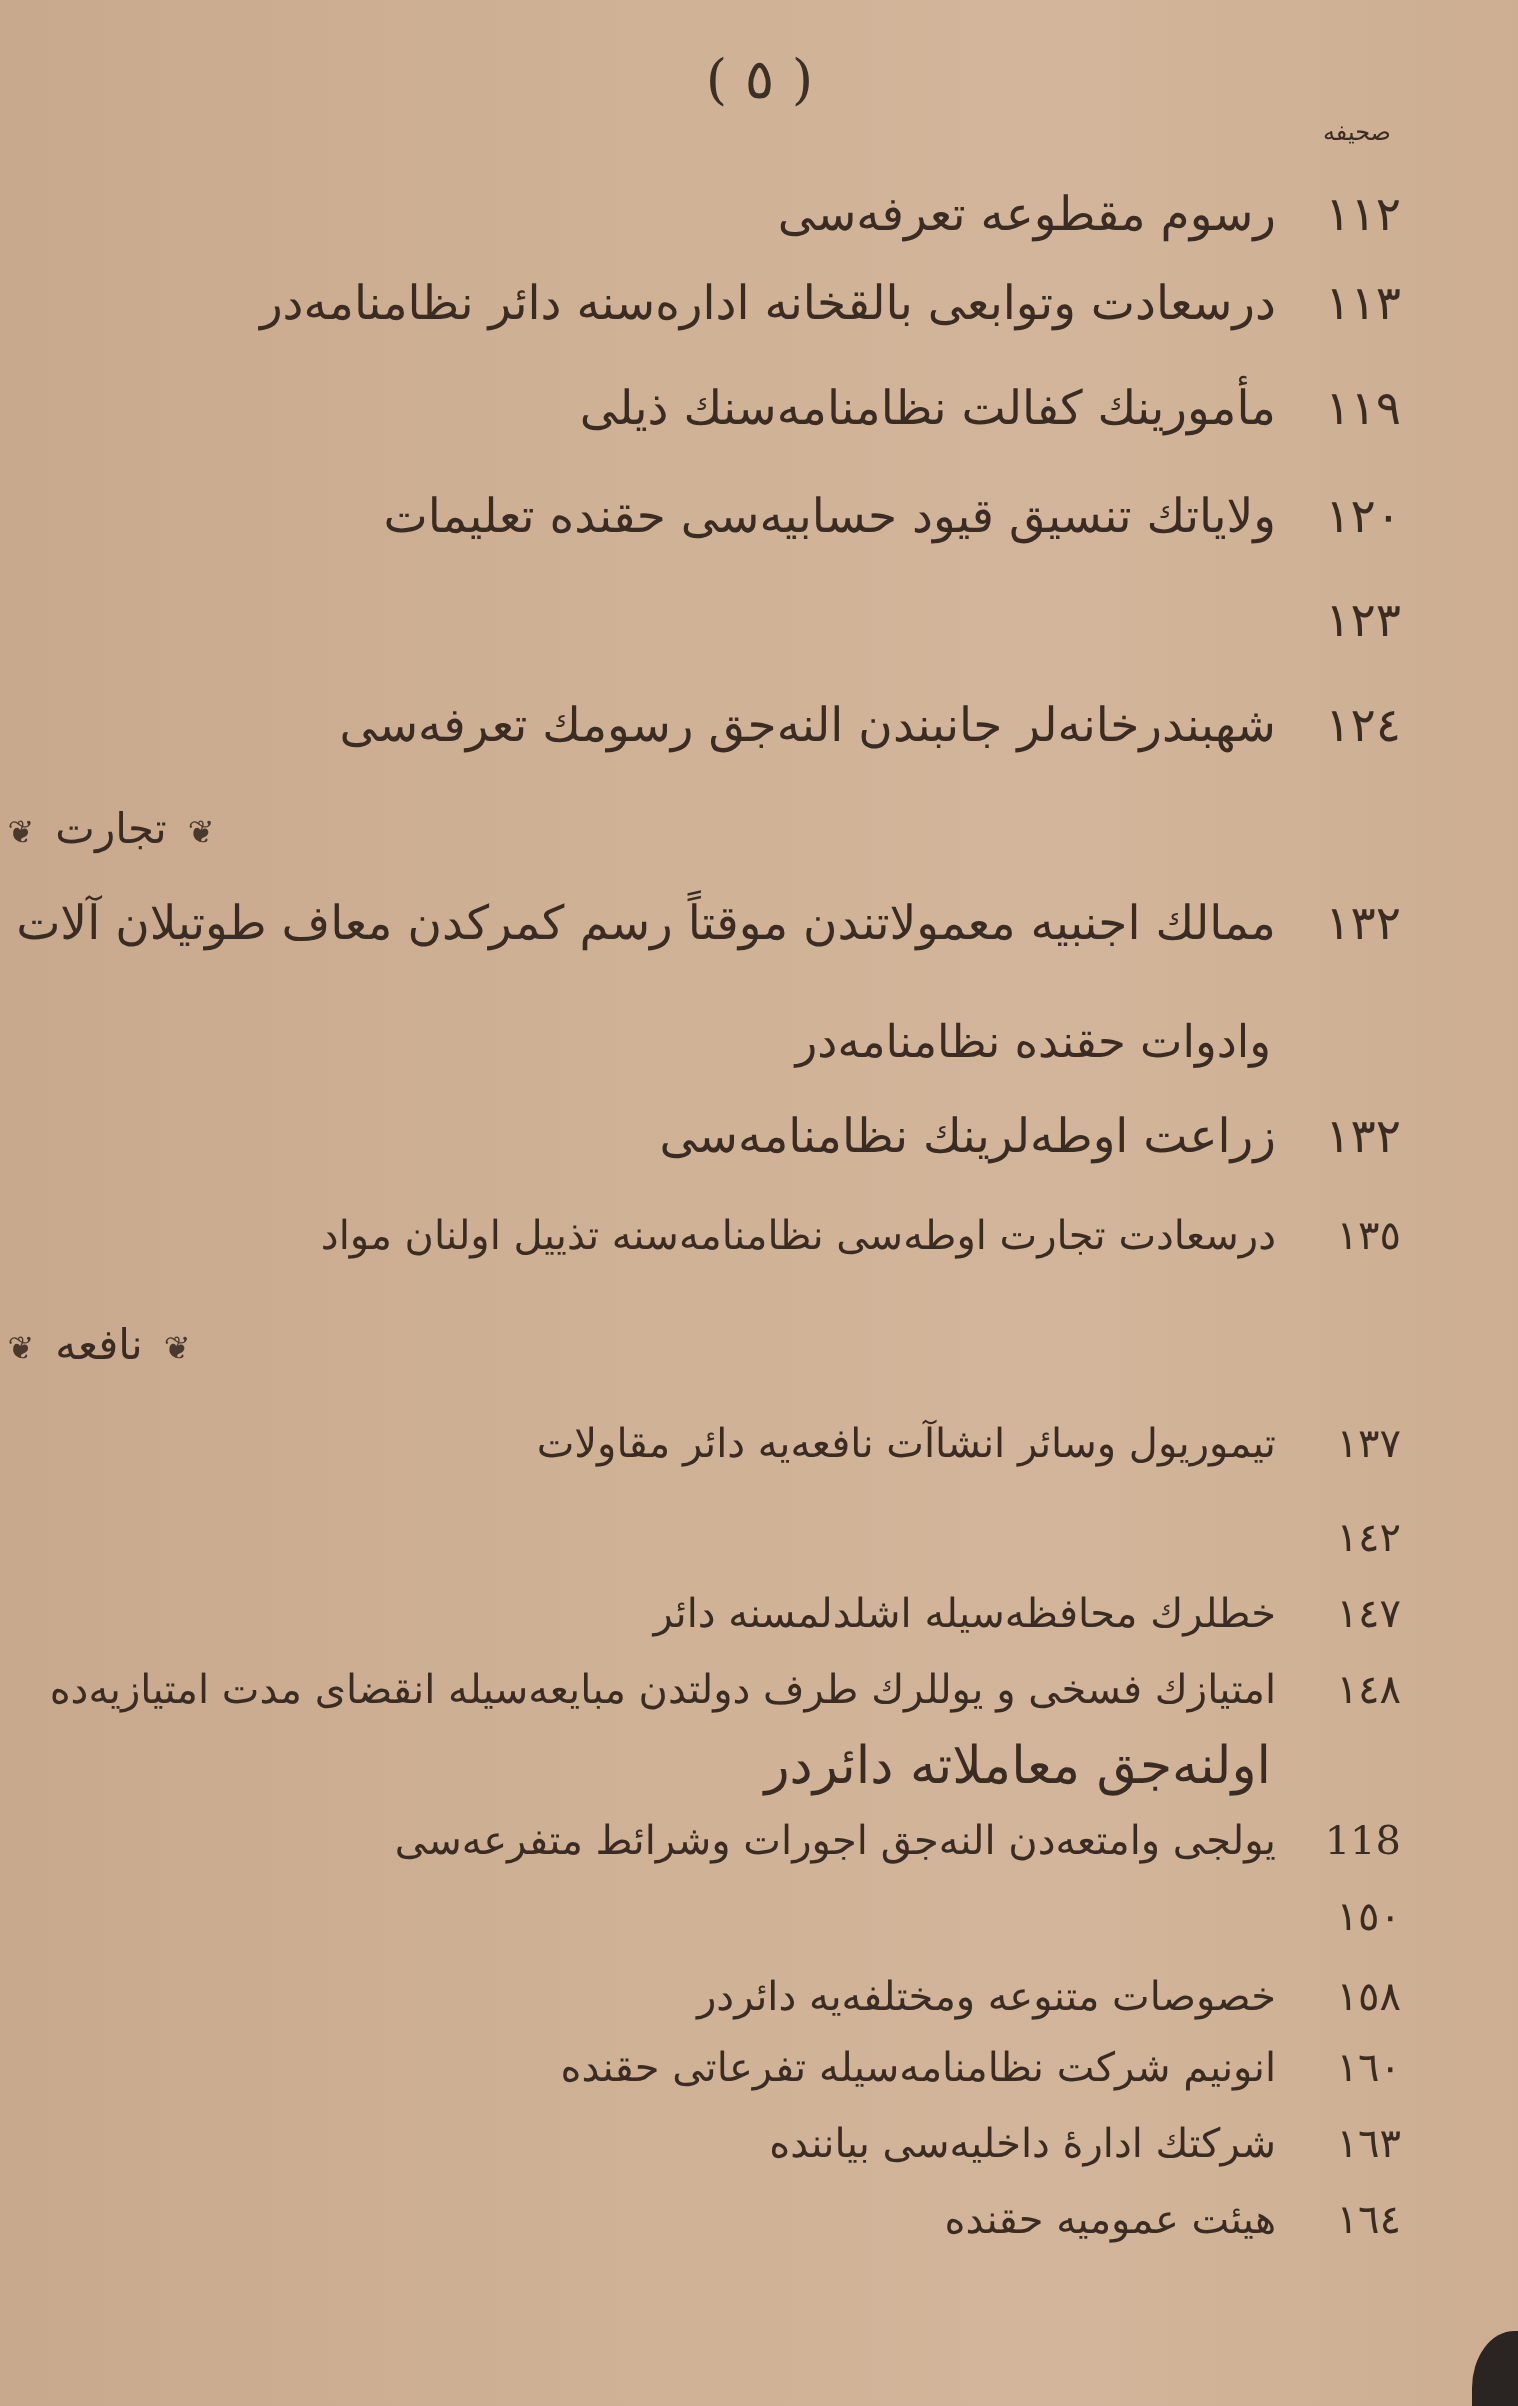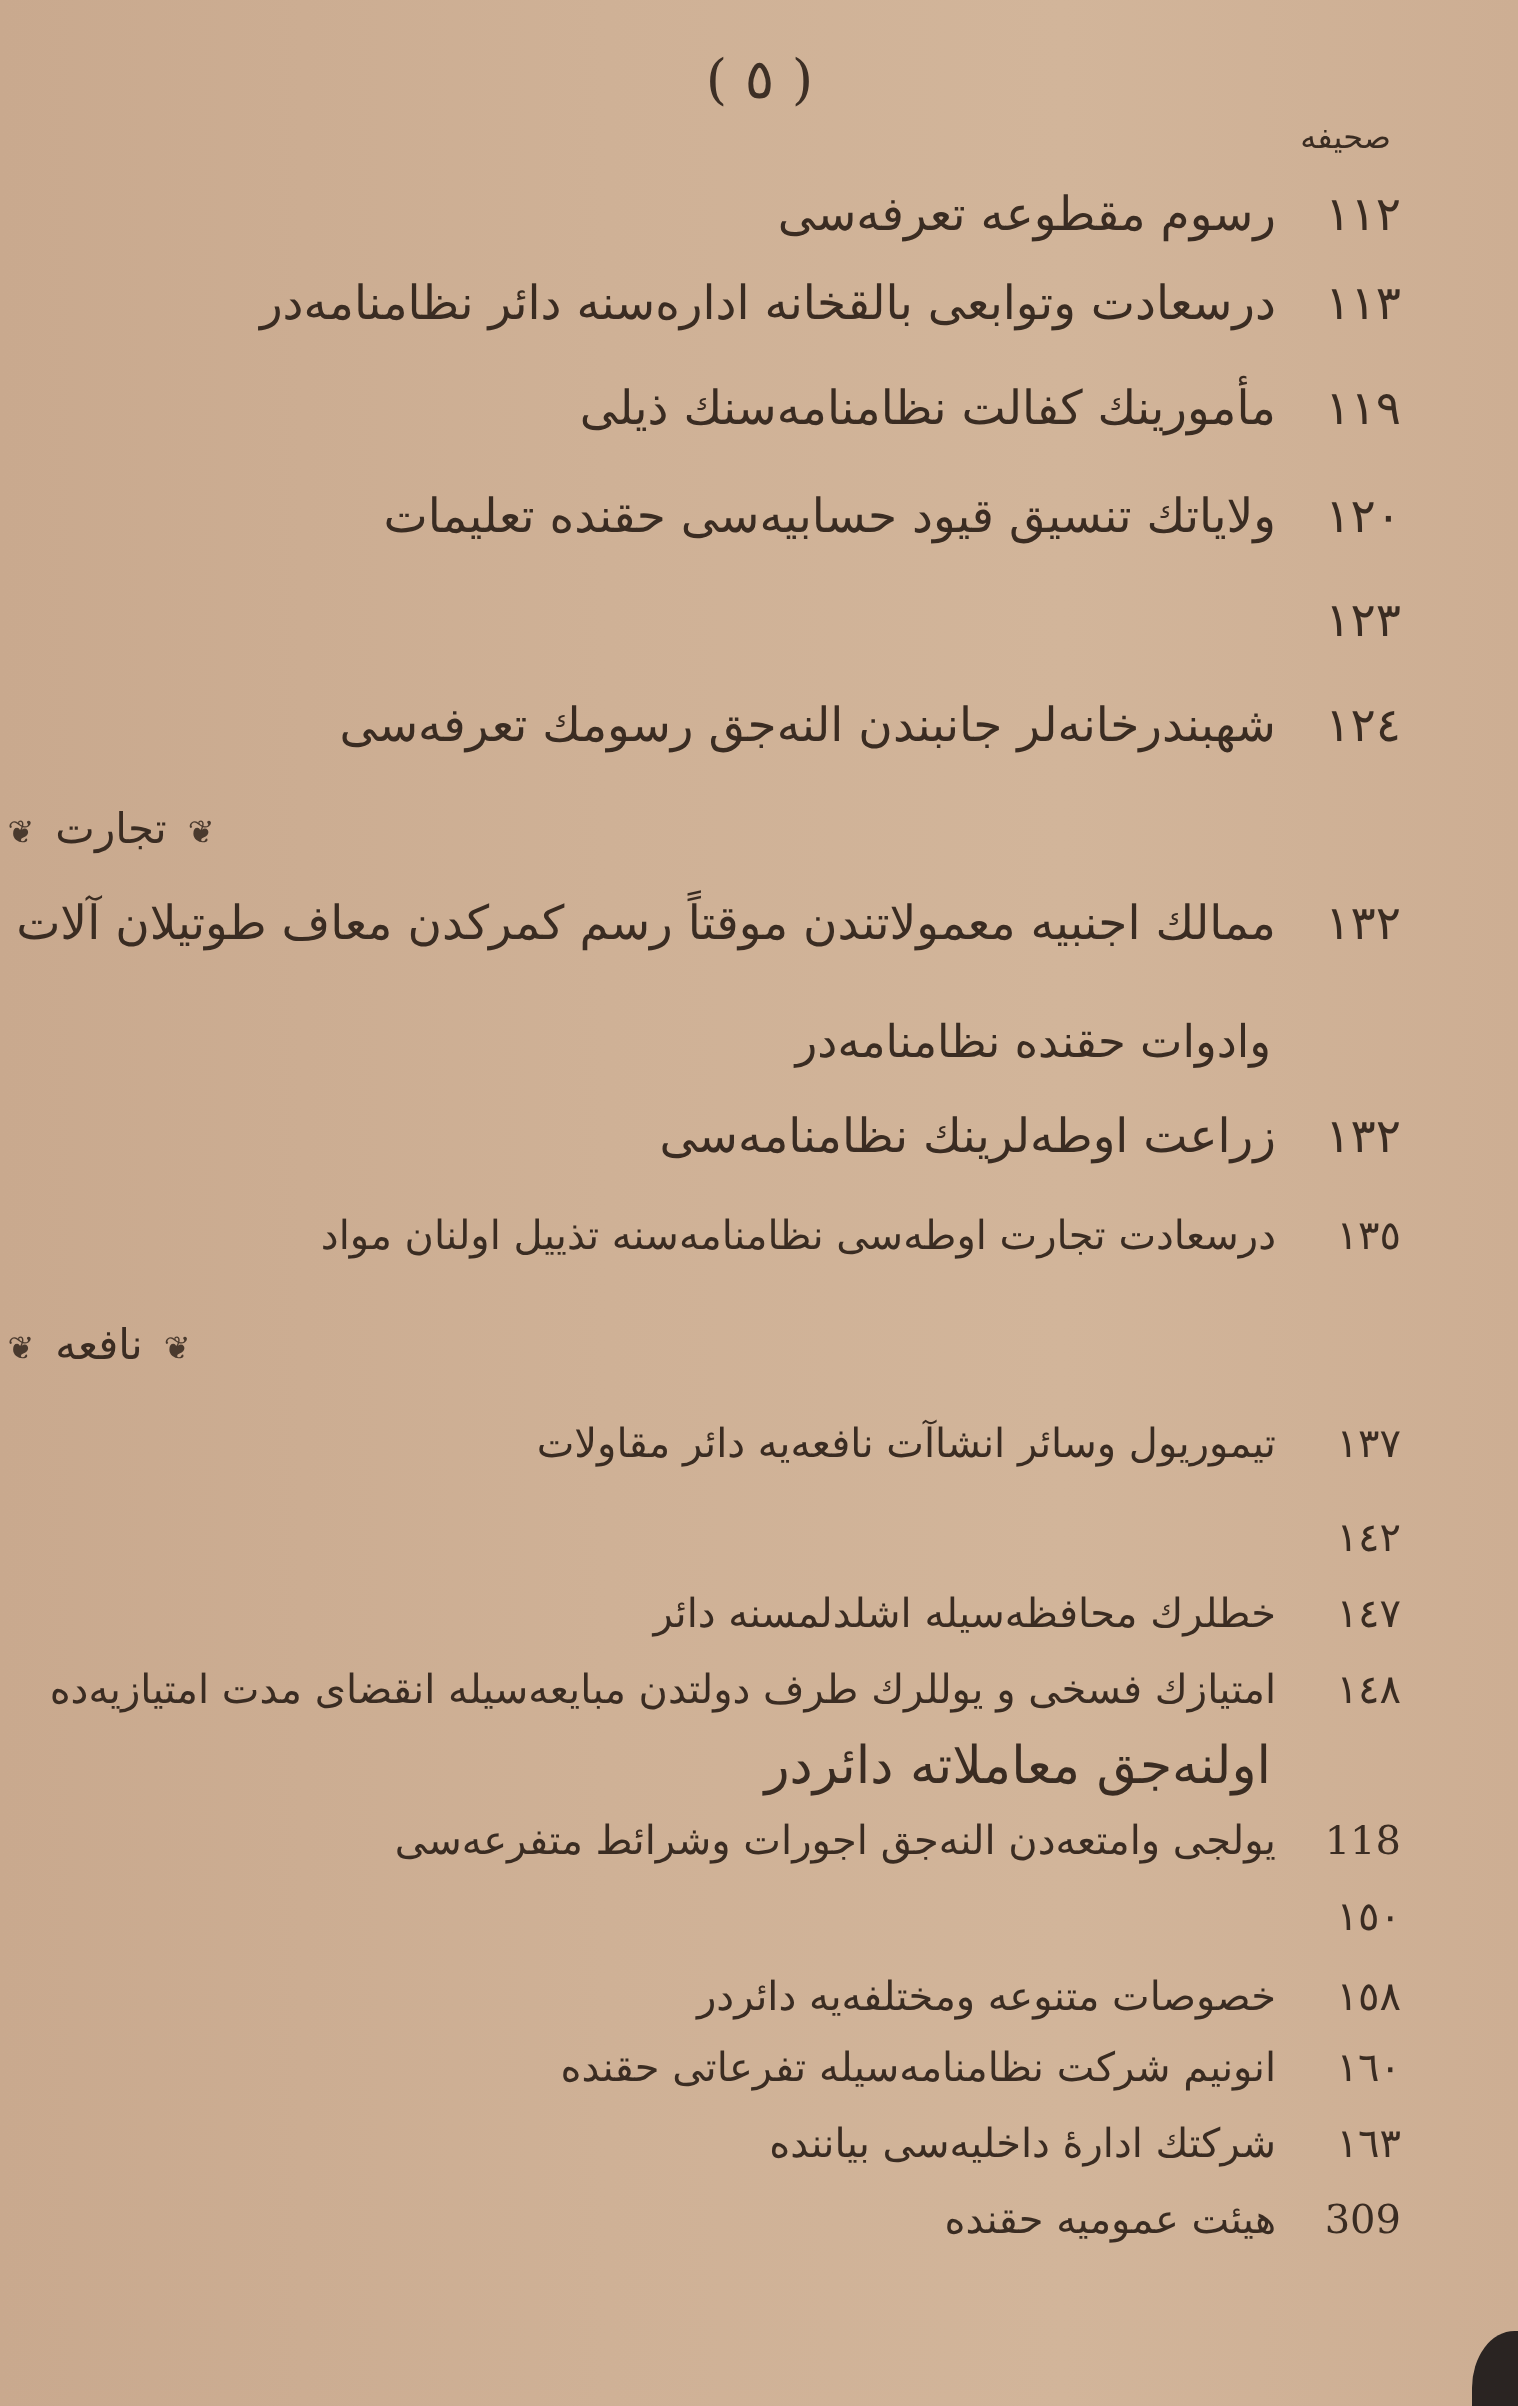--- a/index.html
+++ b/index.html
@@ -9,21 +9,21 @@
     font-family: "DejaVu Serif", serif;
     color: #3a2c22;
   }
   .page-number {
     position: absolute; left: 0; width: 1519px; top: 47px;
     text-align: center; font-size: 55px; letter-spacing: 19px;
     color: #3d2f25;
   }
   .header-label {
     position: absolute; right: 128px; top: 118px;
-    font-size: 32px; direction: rtl; color: #3a2c22;
+    font-size: 24px; direction: rtl; color: #3a2c22;
   }
   .entry {
     position: absolute; right: 118px; direction: rtl; text-align: right;
     font-size: 47px; line-height: 57px; white-space: nowrap;
     display: flex; flex-direction: row; align-items: baseline;
   }
   .entry .num { display: inline-block; min-width: 104px; margin-left: 21px; }
   .entry .title { display: inline-block; }
   .entry.small { font-size: 40px; }
   .continuation {
@@ -128,18 +128,18 @@
 </div>
 <div class="entry small" style="top:2039px;">
   <span class="num">١٦٠</span>
   <span class="title">انونیم شركت نظامنامه‌سیله تفرعاتی حقنده</span>
 </div>
 <div class="entry small" style="top:2115px;">
   <span class="num">١٦٣</span>
   <span class="title">شركتك اداره‌ٔ داخلیه‌سی بیاننده</span>
 </div>
 <div class="entry small" style="top:2191px;">
-  <span class="num">309</span>
+  <span class="num">١٦٤</span>
   <span class="title">هیئت عمومیه حقنده</span>
 </div>
 
 <div class="corner-shadow"></div>
 
 
 </body></html>

